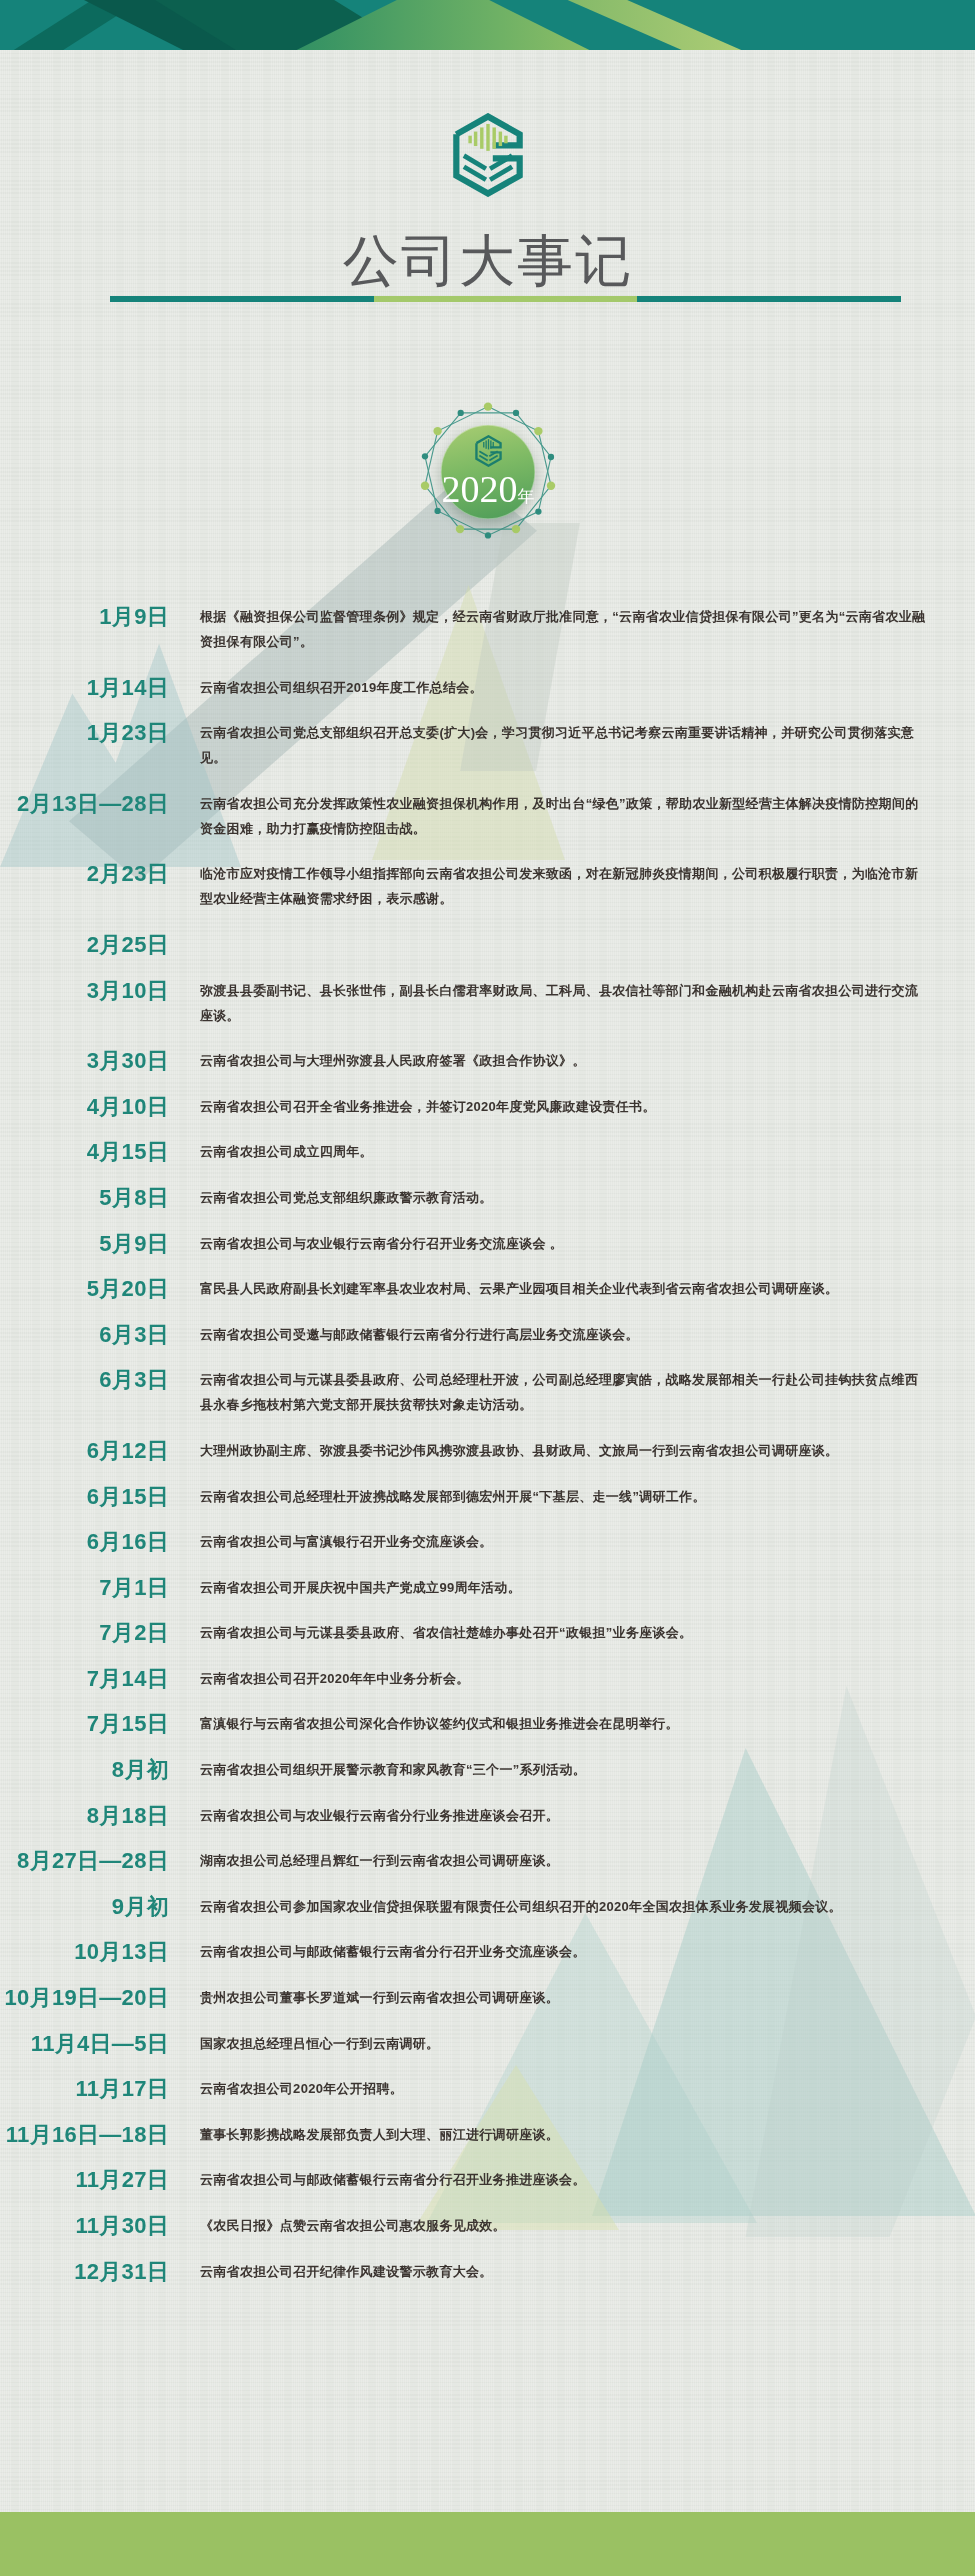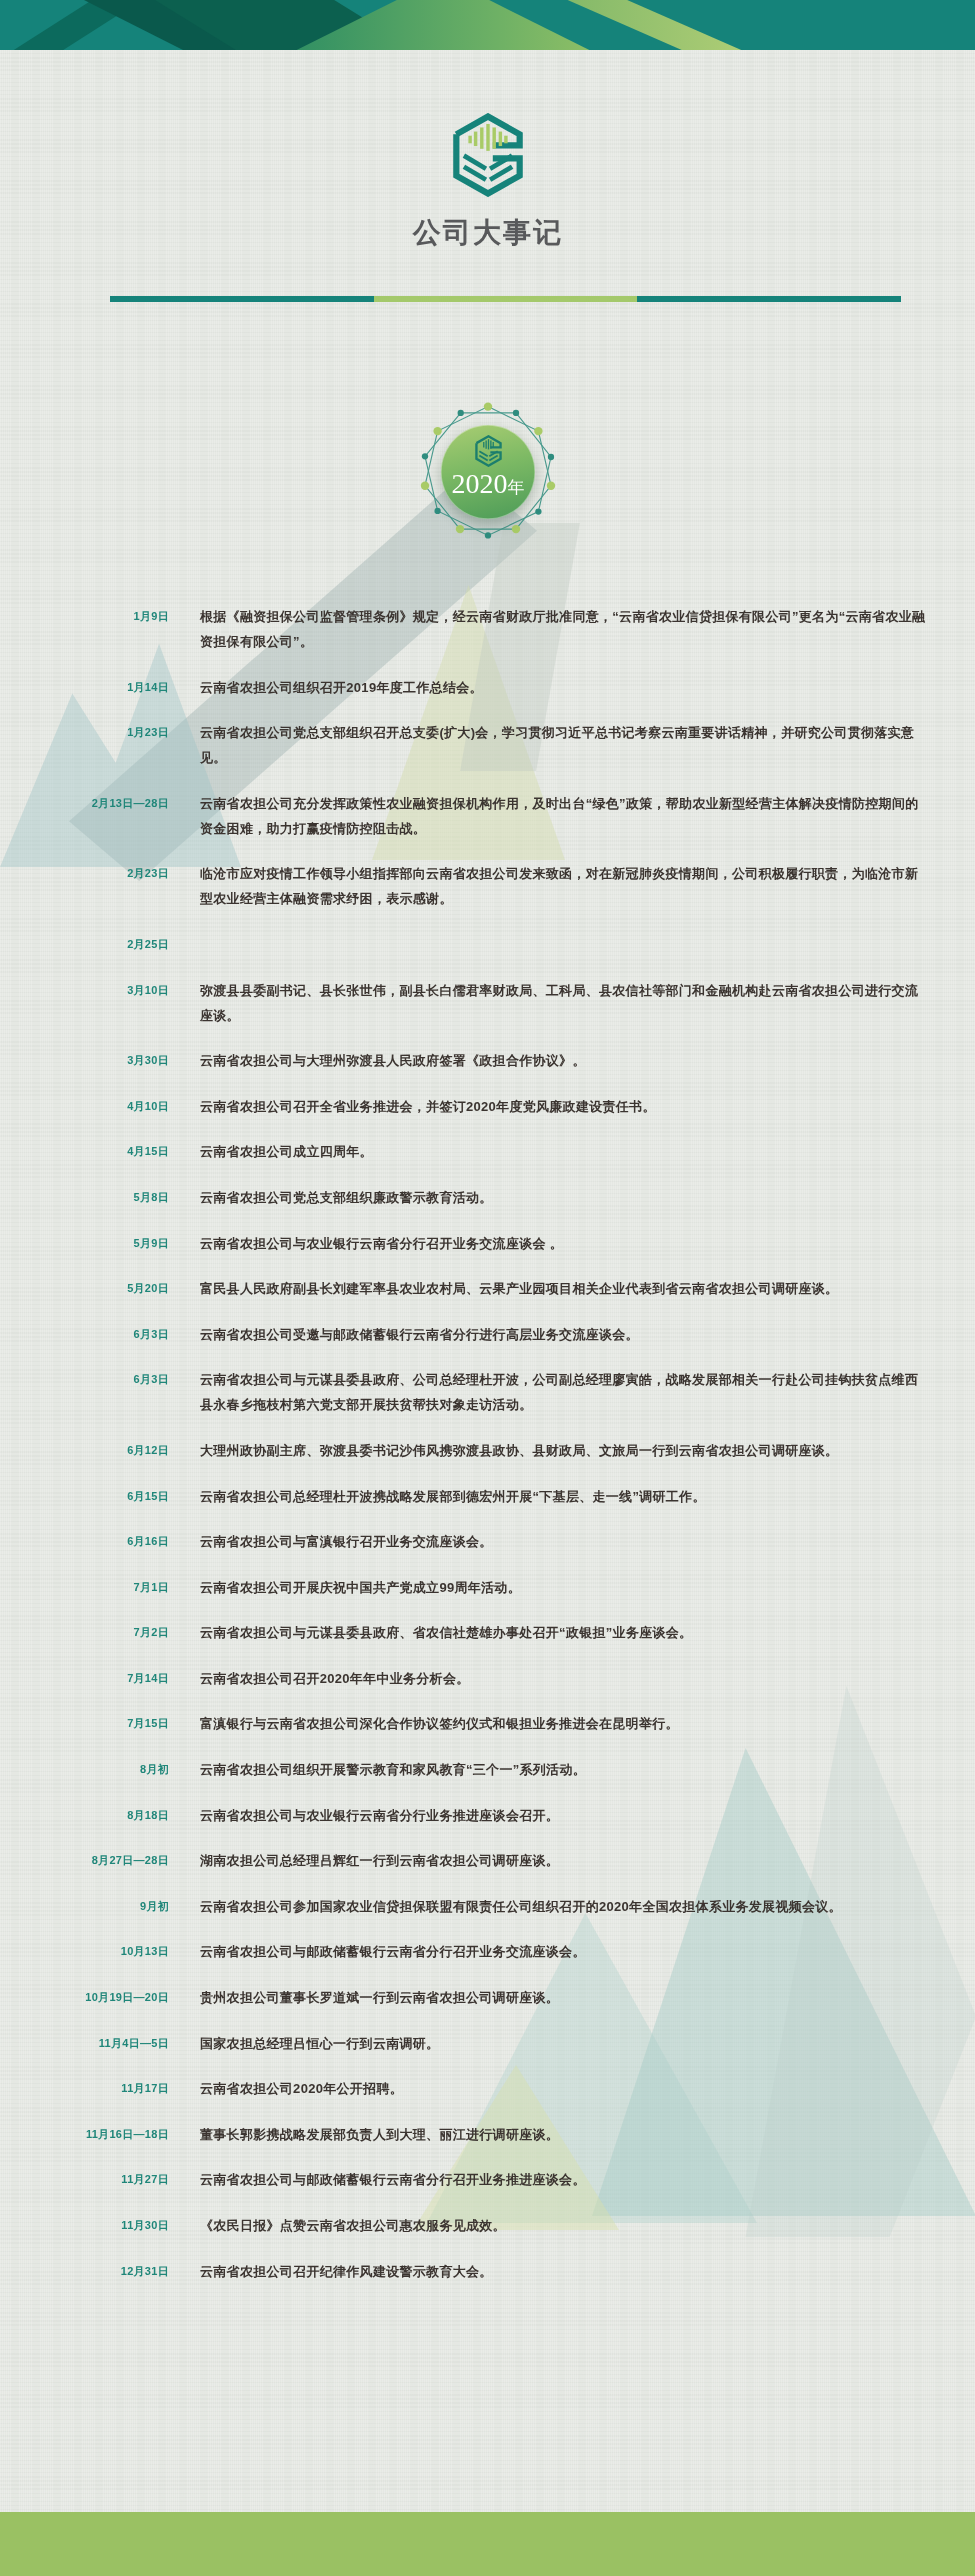--- a/index.html
+++ b/index.html
@@ -23,36 +23,36 @@
   .banner{left:0;top:0;width:976px;height:50px;background:var(--banner-teal);overflow:hidden;z-index:3;}
   .banner .shape{position:absolute;top:0;height:50px;}
   .b1{left:13.8px;width:206px;background:var(--banner-dark1);clip-path:polygon(0% 100%,38% 0%,62% 0%,24% 100%);}
   .b2{left:62px;width:220px;background:var(--banner-dark2);clip-path:polygon(10% 0%,45% 0%,90% 100%,55% 100%);}
   .b3{left:155px;width:289px;background:var(--banner-forest);clip-path:polygon(0% 0%,62% 0%,90% 100%,28% 100%);}
   .b4{left:289px;width:385px;background:linear-gradient(90deg,#2F8F63,#6FB165 55%,#A9CB67);clip-path:polygon(2% 100%,28% 0%,52% 0%,78% 100%);}
   .b5{left:523px;width:248px;background:linear-gradient(90deg,#79B466,#B4D077);clip-path:polygon(18% 0%,42% 0%,88% 100%,64% 100%);}
   
   .logo{left:450px;top:113px;width:76px;height:84px;z-index:3;}
   
-  .page-title{left:0;top:214px;width:976px;text-align:center;font-size:28px;font-weight:bold;
+  .page-title{left:0;top:224px;width:976px;text-align:center;font-size:56px;font-weight:normal;
     color:var(--title-gray);letter-spacing:2.1px;z-index:3;}
   
   .divider{left:110px;top:296px;width:791px;height:5.5px;display:flex;z-index:3;}
   .divider .seg{height:100%;}
   .seg-teal{background:var(--banner-teal);width:264px;}
   .seg-green{background:var(--accent-green);width:264px;}
   
   .net{left:418px;top:401px;width:140px;height:140px;z-index:2;}
   .badge{left:441px;top:425px;width:94px;height:94px;border-radius:50%;z-index:3;
     background:linear-gradient(168deg,var(--badge-top) 0%,#7CB964 45%,var(--badge-bottom) 100%);
     box-shadow:0 5.5px 12.4px rgba(70,95,75,.35), inset 0 0 0 0.7px rgba(255,255,255,.35);
     text-align:center;}
   .badge .mini-logo{margin-top:9.6px;}
   .badge .year-line{margin-top:1.4px;color:#FFFFFF;font-family:"Liberation Serif","DejaVu Serif",serif;line-height:1;}
-  .badge .year-num{font-size:28px;}
+  .badge .year-num{font-size:38px;}
   .badge .year-suffix{font-size:17px;}
   
   .wash{position:absolute;z-index:1;}
   .w1{left:69px;top:454px;width:468px;height:427px;background:rgba(150,170,172,.38);
       clip-path:polygon(85% 4%,100% 18%,15% 100%,0% 86%);}
   .w2{left:0;top:619px;width:241px;height:248px;background:rgba(160,195,198,.42);
       clip-path:polygon(0% 100%,30% 30%,48% 58%,66% 10%,100% 100%);}
   .w3{left:372px;top:585px;width:193px;height:275px;background:rgba(210,220,170,.45);
       clip-path:polygon(50% 0%,100% 100%,0% 100%);}
   .w4{left:482px;top:523px;width:76px;height:248px;background:rgba(190,200,192,.38);transform:skewX(-10deg);}
@@ -61,21 +61,21 @@
   .w6{left:427px;top:1913px;width:330px;height:310px;background:rgba(170,205,200,.35);
       clip-path:polygon(48% 0%,100% 100%,0% 100%);}
   .w7{left:413px;top:2065px;width:206px;height:165px;background:rgba(215,225,170,.45);
       clip-path:polygon(50% 0%,100% 100%,0% 100%);}
   .w8{left:688px;top:1686px;width:288px;height:551px;background:rgba(185,205,200,.25);
       clip-path:polygon(55% 0%,100% 60%,70% 100%,20% 100%);}
   
   .timeline{left:0;top:604px;width:976px;z-index:4;}
   .entry{display:flex;margin-bottom:20.6px;}
   .entry .date{flex:none;width:169px;text-align:right;color:var(--date-teal);
-    font-size:11px;font-weight:bold;line-height:25px;letter-spacing:0.3px;}
+    font-size:22px;font-weight:bold;line-height:25px;letter-spacing:0.3px;}
   .entry .text{margin-left:31px;width:730px;color:var(--text-dark);
     font-size:13px;font-weight:bold;line-height:25px;letter-spacing:0.3px;}
   
   .footer-band{left:0;top:2512px;width:976px;height:64px;background:var(--footer-green);z-index:3;}
 </style>
 </head>
 <body>
 
 <div class="abs banner">
   <div class="shape b1"></div>

